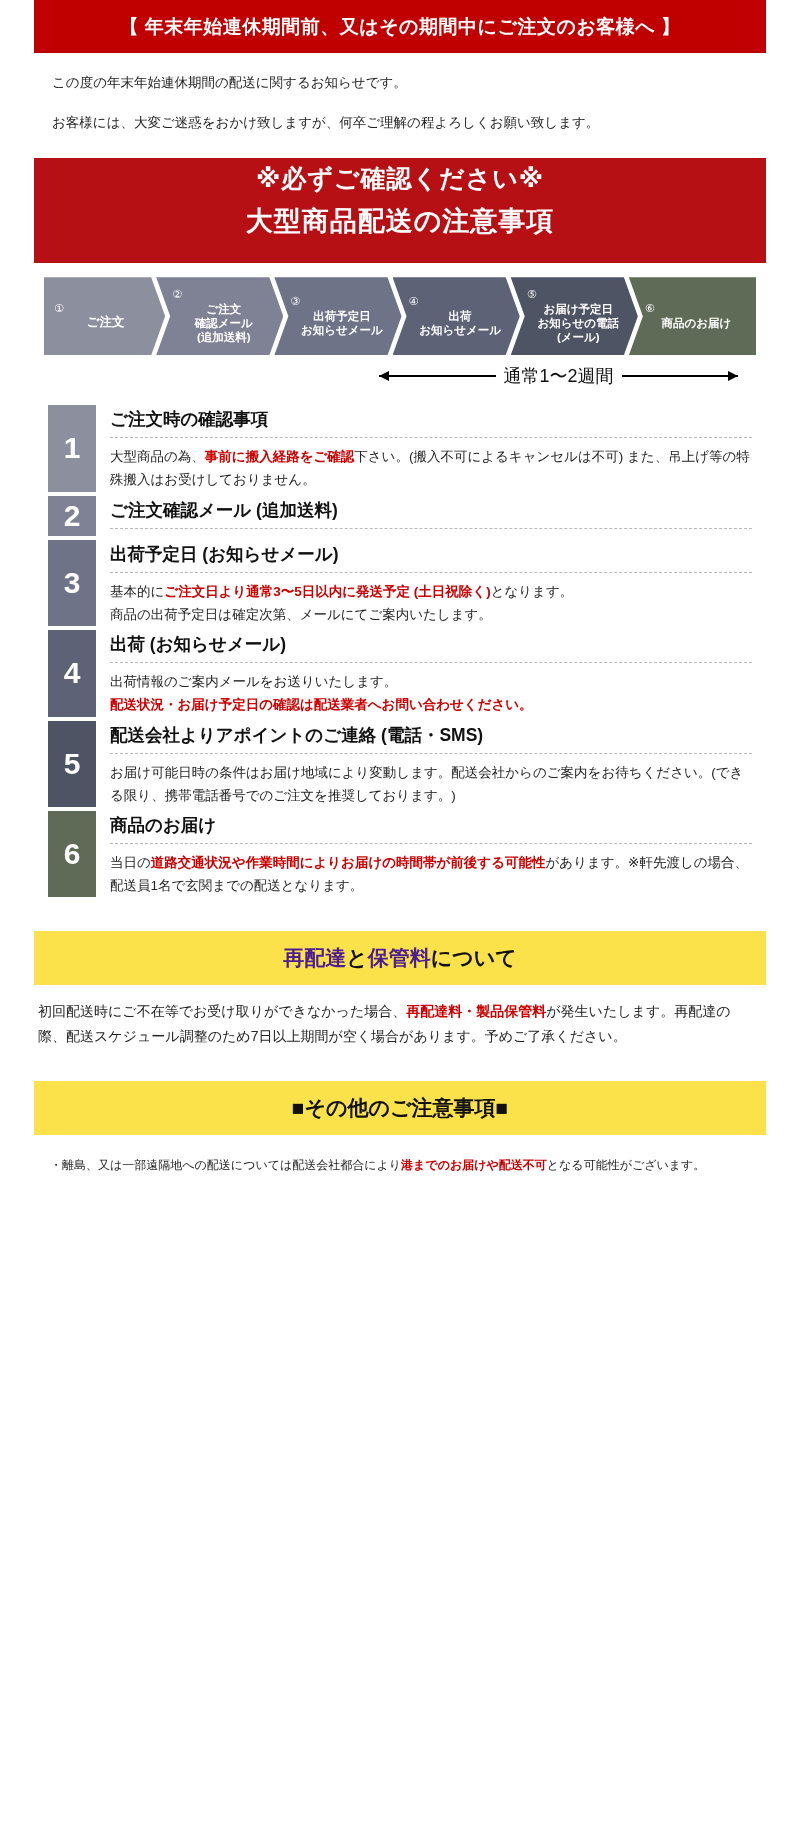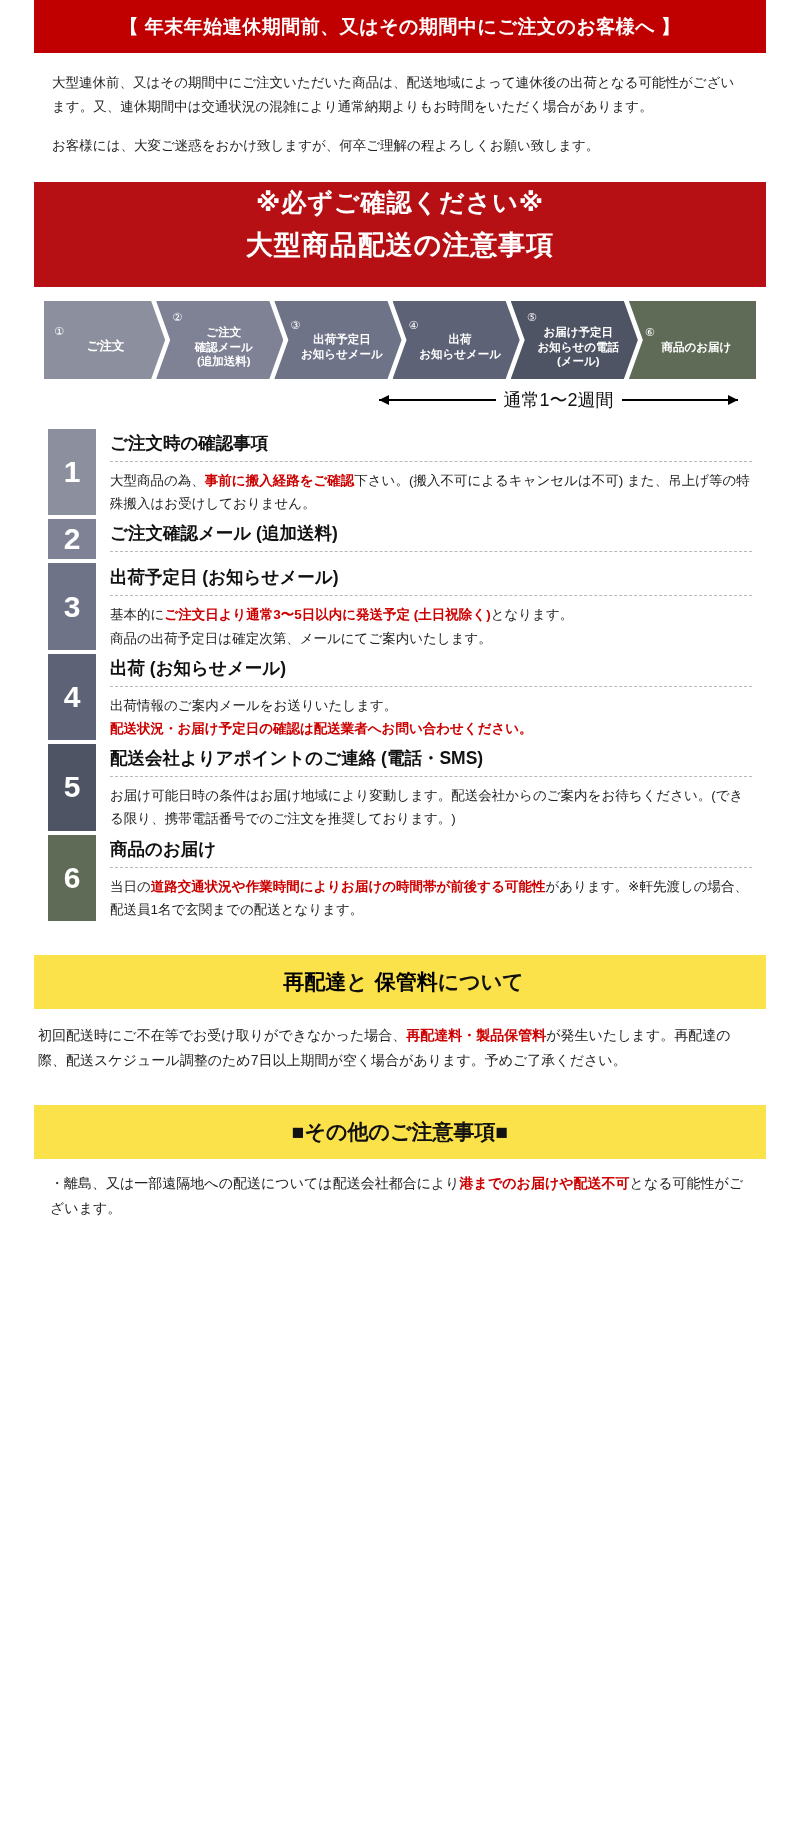--- a/index.html
+++ b/index.html
@@ -132,40 +132,40 @@
   .redline{color:#cc0000;font-weight:bold;display:block;}
 
   
   .spacer{height:30px;}
   .yellow-head{
     background:#fbe24a;
     text-align:center;
     padding:13px 0 13px 0;
     font-size:21px;font-weight:bold;color:#111;
   }
-  .yellow-head .hl{color:#000000;margin-left:7px;}
+  .yellow-head .hl{color:#4c1d95;}
   .yellow-body{
     padding:14px 16px 6px 4px;
     font-size:14px;line-height:1.78;color:#222;
   }
   .yellow-body2{
-    padding:12px 16px 20px 16px;
-    font-size:14px;line-height:1.78;color:#222;
+    padding:20px 16px 20px 16px;
+    font-size:12px;line-height:1.78;color:#222;
   }
   .gap{height:26px;}
 </style>
 </head>
 <body>
 
 <div class="page">
 
   <div class="notice-band">【 年末年始連休期間前、又はその期間中にご注文のお客様へ 】</div>
 
   <div class="notice-body">
-    <p>大型連休前、又はその期間中にご注文いただいた商品は、配送地域によって連休後の出荷となる可能性がございます。又、連休期間中は交通状況の混雑により通常納期よりもお時間をいただく場合があります。</p>
+    <p>この度の年末年始連休期間の配送に関するお知らせです。</p>
     <p>お客様には、大変ご迷惑をおかけ致しますが、何卒ご理解の程よろしくお願い致します。</p>
   </div>
 
   <div class="main-head">
     <div class="line1">※必ずご確認ください※</div>
     <div class="line2">大型商品配送の注意事項</div>
   </div>
 
   <div class="flow-wrap">
     <div class="flow">

